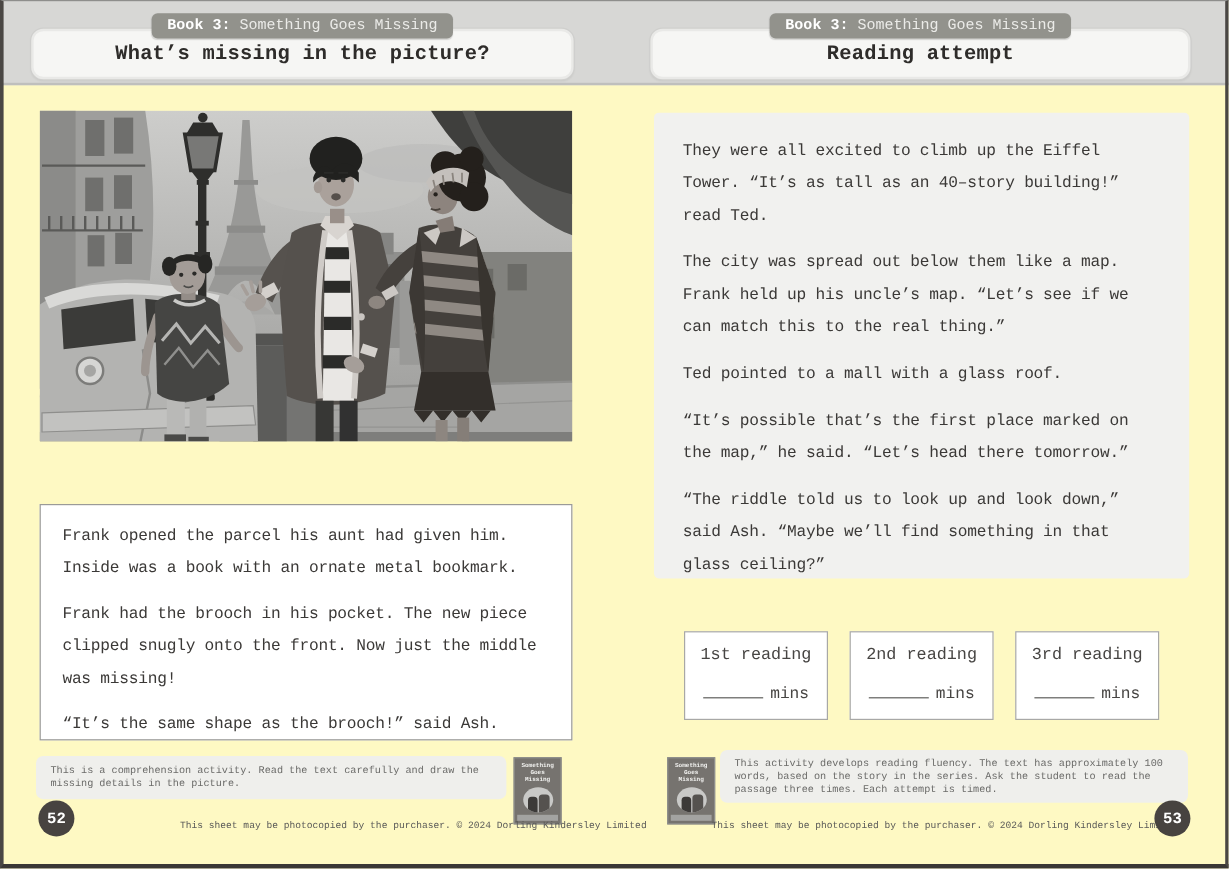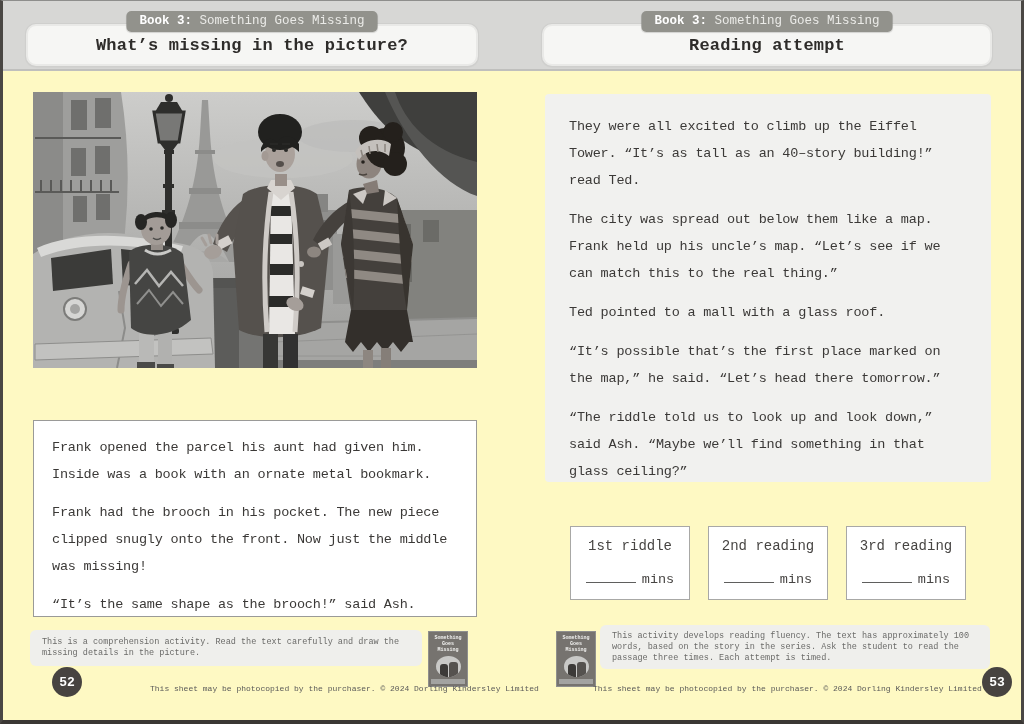--- a/index.html
+++ b/index.html
@@ -46,21 +46,21 @@
   
   .foot-note{position:absolute;background:var(--note-bg,#efefec);border-radius:6px;box-sizing:border-box;
     padding:6px 12px;font-size:8.5px;line-height:11px;color:#6b6b69;display:flex;align-items:center;}
   .foot-note.left{left:30px;top:630px;width:392px;height:36px;}
   .foot-note.right{left:600px;top:625px;width:390px;height:44px;}
   .copyright{position:absolute;font-size:8px;color:#5a5a58;text-align:center;white-space:nowrap;}
   .copyright.left{left:150px;top:684px;width:310px;}
   .copyright.right{left:593px;top:684px;width:310px;}
   .page-circle{position:absolute;width:30px;height:30px;border-radius:50%;
     background:var(--circle-bg,#474340);color:#ffffff;font-size:13px;font-weight:bold;
-    display:flex;align-items:center;justify-content:center;margin-left:20px;}
+    display:flex;align-items:center;justify-content:center;}
   .page-circle.left{left:32px;top:667px;}
   .page-circle.right{left:962px;top:667px;text-align:right;}
   
   .thumb{position:absolute;width:40px;height:56px;background:#76736f;border:1px solid #8f8f8d;
     box-sizing:border-box;display:flex;flex-direction:column;align-items:center;padding:3px 2px 2px;}
   .thumb.left{left:428px;top:631px;}
   .thumb.right{left:556px;top:631px;}
   .thumb-title{font-size:5px;line-height:6px;font-weight:bold;color:#f2f2f0;text-align:center;}
   .thumb-circle{width:25px;height:25px;border-radius:50%;background:#c9c9c7;margin-top:3px;position:relative;overflow:hidden;}
   .thumb-circle .blob1{position:absolute;left:4px;top:8px;width:8px;height:16px;background:#3c3a38;border-radius:3px;}
@@ -301,21 +301,21 @@
   <div class="passage">
     <p>They were all excited to climb up the Eiffel Tower. “It’s as tall as an 40–story building!” read Ted.</p>
     <p>The city was spread out below them like a map. Frank held up his uncle’s map. “Let’s see if we can match this to the real thing.”</p>
     <p>Ted pointed to a mall with a glass roof.</p>
     <p>“It’s possible that’s the first place marked on the map,” he said. “Let’s head there tomorrow.”</p>
     <p>“The riddle told us to look up and look down,” said Ash. “Maybe we’ll find something in that glass ceiling?”</p>
   </div>
 
   <div class="reading-row">
     <div class="reading-box">
-      <span>1st riddle</span>
+      <span>1st reading</span>
       <span class="mins-line"><span class="blank"></span><span class="unit-label">mins</span></span>
     </div>
     <div class="reading-box">
       <span>2nd reading</span>
       <span class="mins-line"><span class="blank"></span><span class="unit-label">mins</span></span>
     </div>
     <div class="reading-box">
       <span>3rd reading</span>
       <span class="mins-line"><span class="blank"></span><span class="unit-label">mins</span></span>
     </div>

